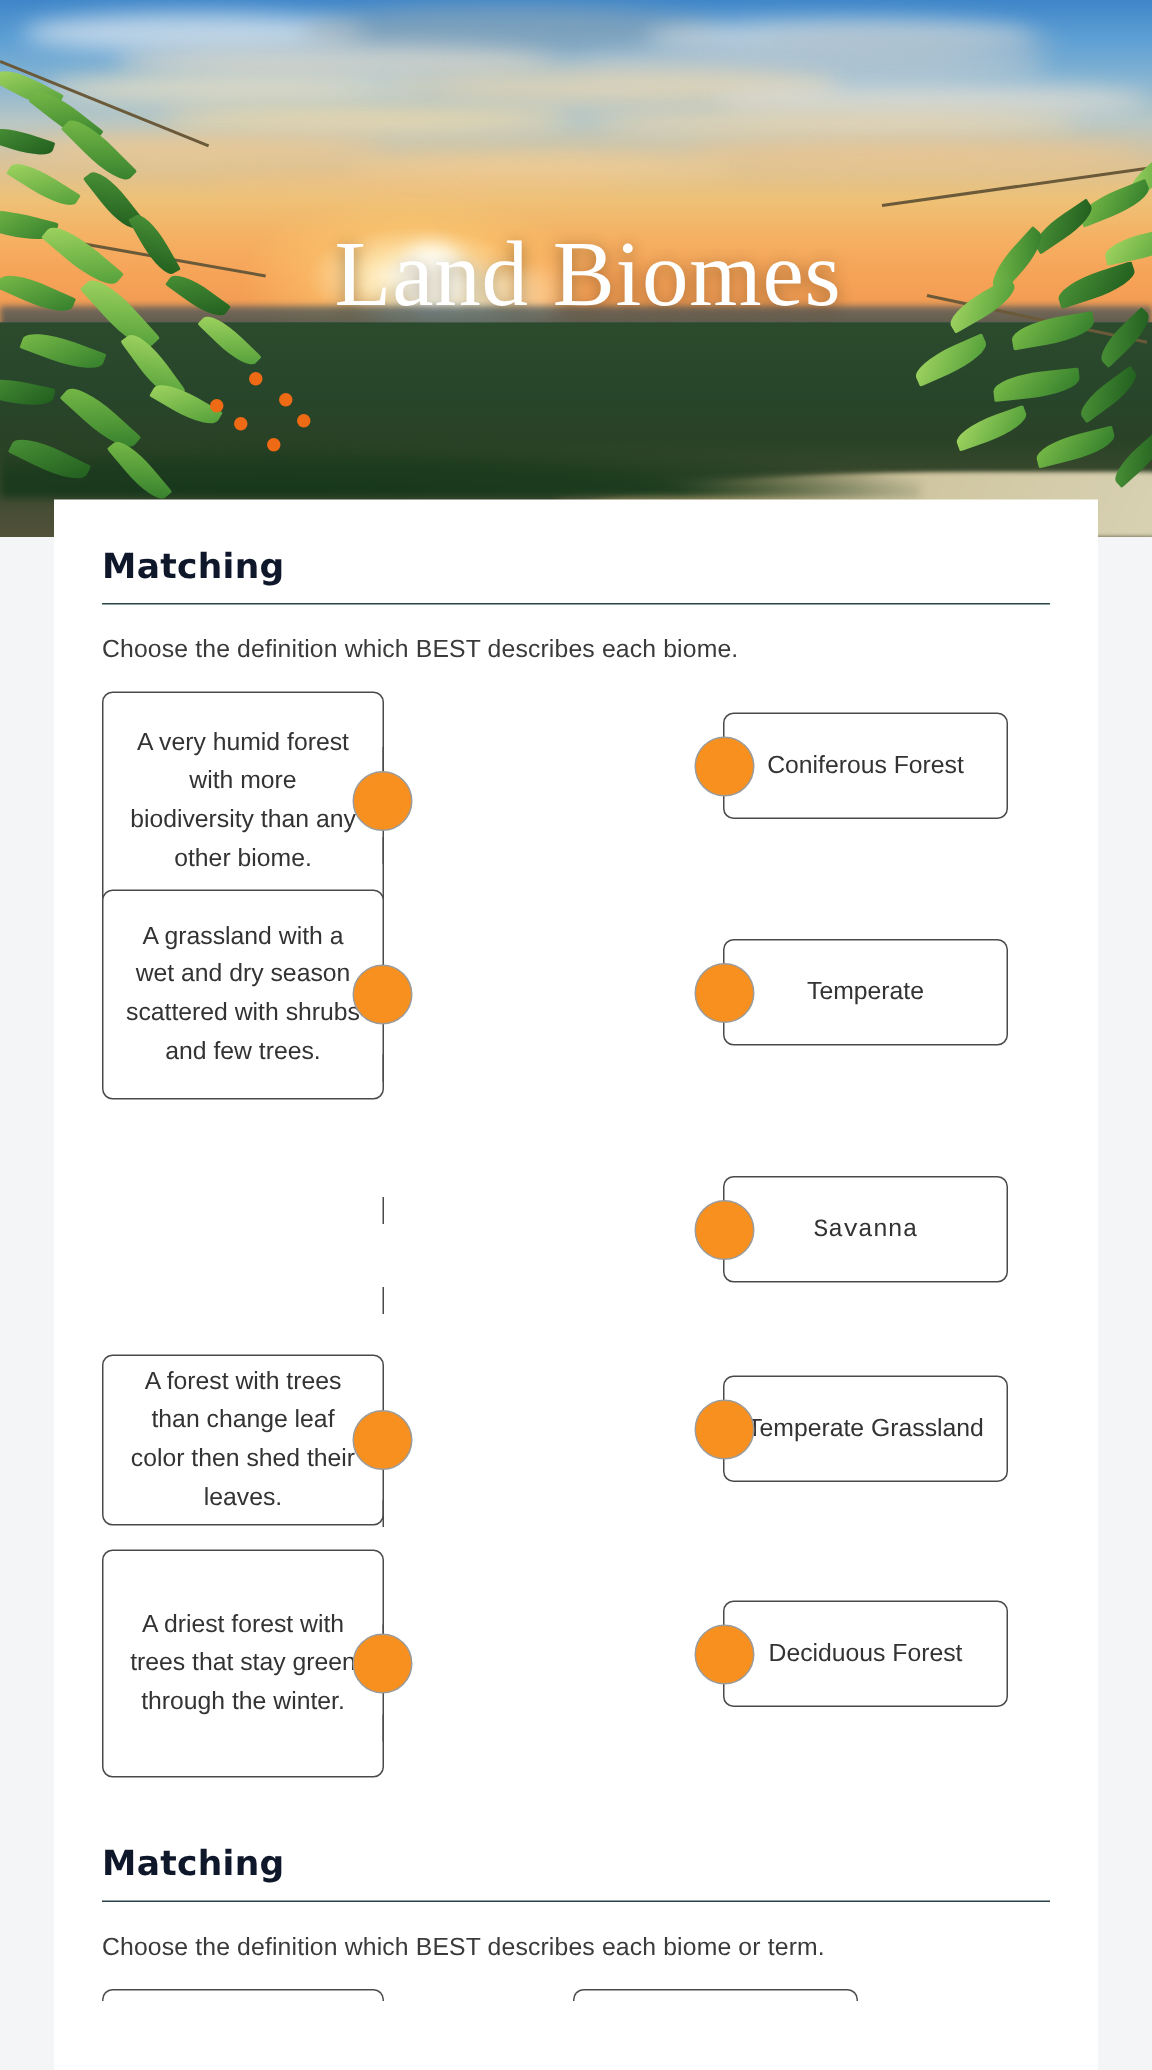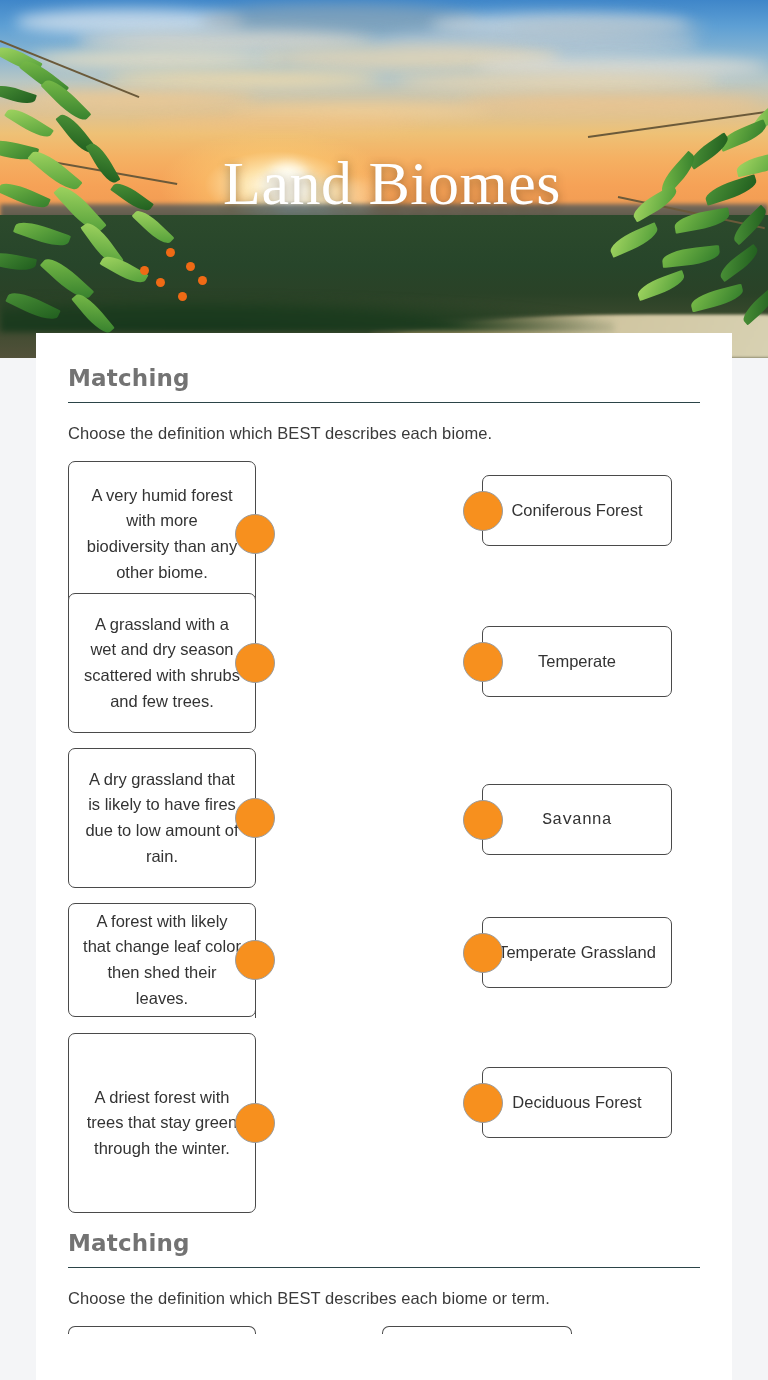--- a/index.html
+++ b/index.html
@@ -178,21 +178,21 @@
     background: #ffffff;
     padding: 0 32px;
   }
 
   .section { padding-top: 32px; }
 
   .section-title {
     font-family: "DejaVu Sans", "Liberation Sans", sans-serif;
     font-size: 23px;
     font-weight: 700;
-    color: #737373;
+    color: #0f172a;
     letter-spacing: .2px;
     padding-bottom: 11px;
   }
 
   .divider {
     height: 1px;
     background: #2b4447;
     width: 632px;
   }
 
@@ -401,55 +401,51 @@
         <div class="col-right">
           <div class="m-box term" style="margin-left:126px; margin-top:33px;">
             <span>Temperate</span>
             <span class="dot left-edge"></span>
           </div>
         </div>
       </div>
 
       <div class="match-row" style="height:155px;">
         <div class="col-left">
-          <div class="m-box def" style="height:140px;">
-            <span>A dry grassland that is likely to have fires due to low amount of rain.</span>
-            <span class="dot right-edge"></span>
-          </div>
           <div class="stub" style="left:187px; top:50px; height:18px;"></div>
           <div class="stub" style="left:187px; top:110px; height:18px;"></div>
         </div>
         <div class="col-right">
           <div class="m-box term" style="margin-left:126px; margin-top:36px;font-family:Liberation Mono, monospace;">
             <span>Savanna</span>
             <span class="dot left-edge"></span>
           </div>
         </div>
       </div>
 
       <div class="match-row" style="height:130px;">
         <div class="col-left">
           <div class="m-box def" style="height:114px;">
-            <span>A forest with likely that change leaf color then shed their leaves.</span>
+            <span>A forest with trees than change leaf color then shed their leaves.</span>
             <span class="dot right-edge"></span>
           </div>
           <div class="stub" style="left:187px; top:37px; height:18px;"></div>
           <div class="stub" style="left:187px; top:97px; height:18px;"></div>
         </div>
         <div class="col-right">
           <div class="m-box term" style="margin-left:126px; margin-top:14px;">
             <span>Temperate Grassland</span>
             <span class="dot left-edge"></span>
           </div>
         </div>
       </div>
 
       <div class="match-row" style="height:155px;">
         <div class="col-left">
-          <div class="m-box def" style="height:180px;">
+          <div class="m-box def" style="height:152px;">
             <span>A driest forest with trees that stay green through the winter.</span>
             <span class="dot right-edge"></span>
           </div>
           <div class="stub" style="left:187px; top:50px; height:18px;"></div>
           <div class="stub" style="left:187px; top:110px; height:18px;"></div>
         </div>
         <div class="col-right">
           <div class="m-box term" style="margin-left:126px; margin-top:34px;">
             <span>Deciduous Forest</span>
             <span class="dot left-edge"></span>

